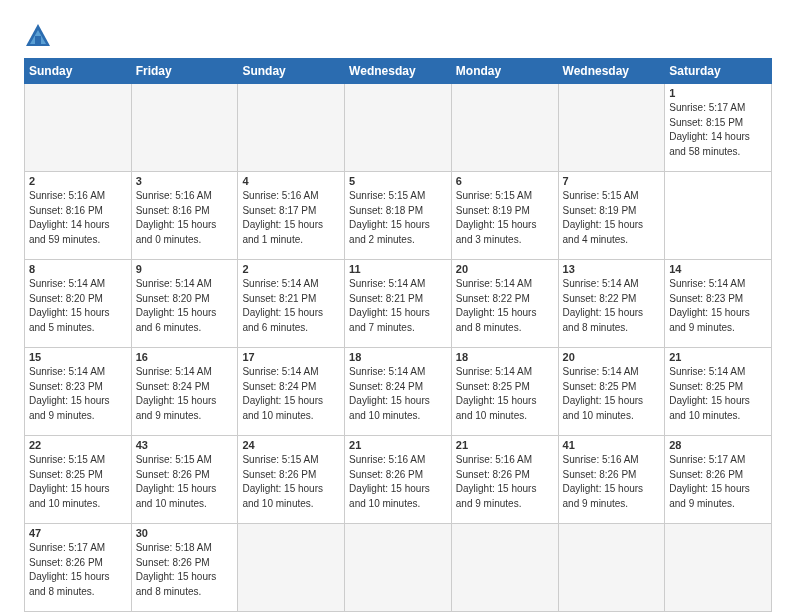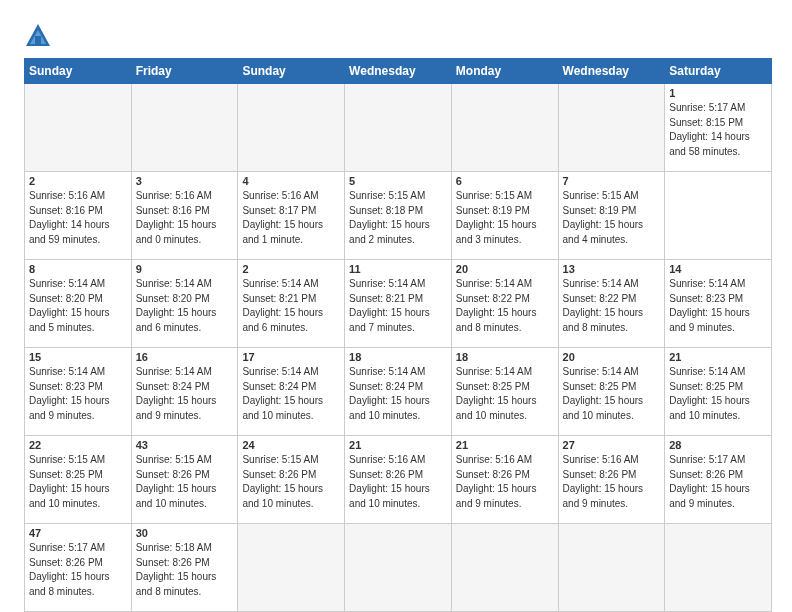--- a/index.html
+++ b/index.html
@@ -251,21 +251,21 @@
           </td>
           <td>
             <span class="day-num">21</span>
             <div class="cell-text">Sunrise: 5:16 AM<br>Sunset: 8:26 PM<br>Daylight: 15 hours and 10 minutes.</div>
           </td>
           <td>
             <span class="day-num">21</span>
             <div class="cell-text">Sunrise: 5:16 AM<br>Sunset: 8:26 PM<br>Daylight: 15 hours and 9 minutes.</div>
           </td>
           <td>
-            <span class="day-num">27</span>
+            <span class="day-num">41</span>
             <div class="cell-text">Sunrise: 5:16 AM<br>Sunset: 8:26 PM<br>Daylight: 15 hours and 9 minutes.</div>
           </td>
           <td>
             <span class="day-num">28</span>
             <div class="cell-text">Sunrise: 5:17 AM<br>Sunset: 8:26 PM<br>Daylight: 15 hours and 9 minutes.</div>
           </td>
         </tr>
         <tr>
           <td>
             <span class="day-num">47</span>

